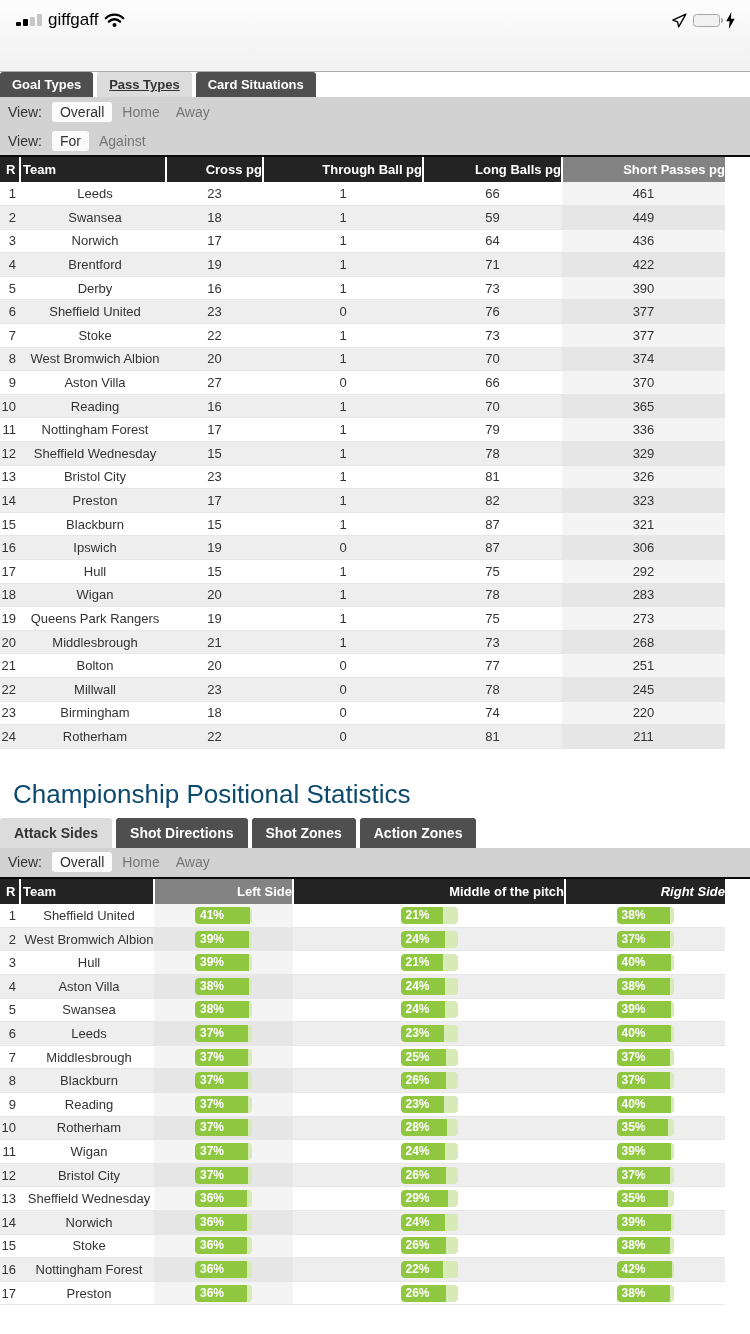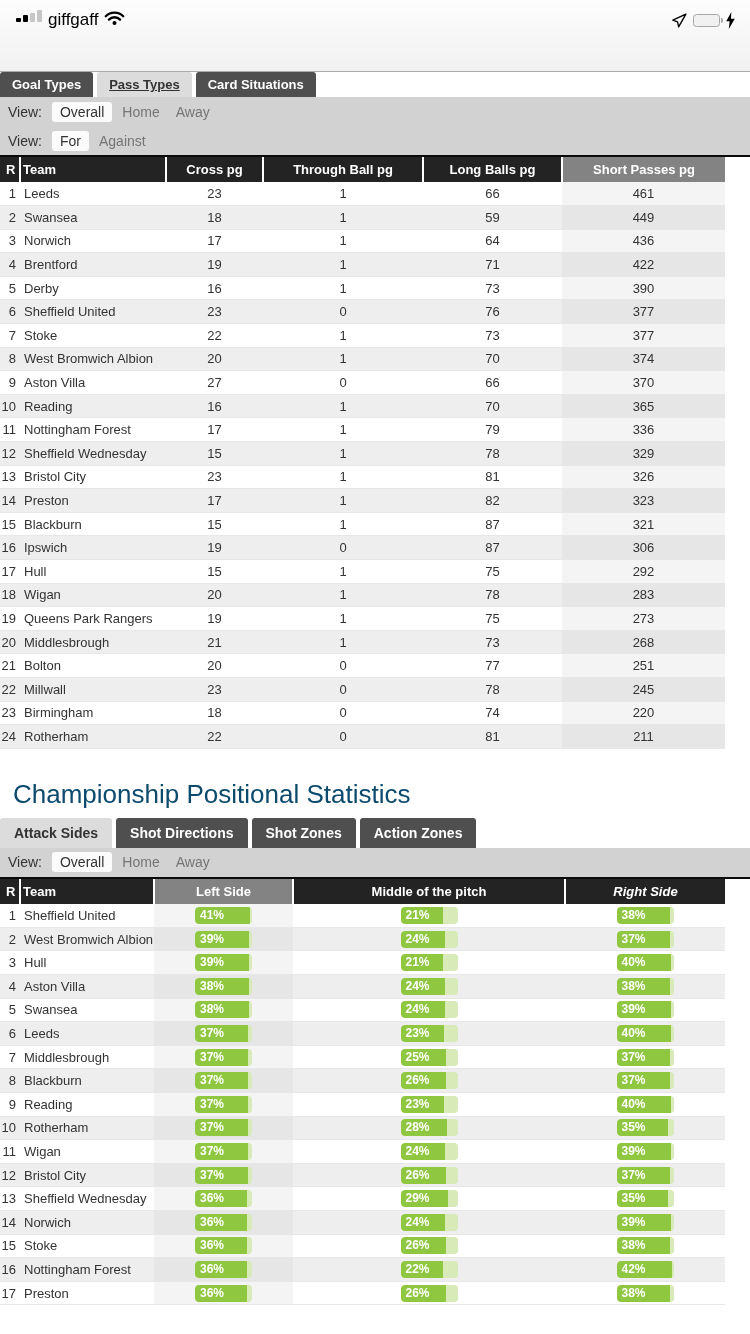--- a/index.html
+++ b/index.html
@@ -4,21 +4,21 @@
 <style>
   * { margin:0; padding:0; box-sizing:border-box; }
   html,body { width:750px; height:1334px; overflow:hidden; background:#fff;
               font-family:"Liberation Sans", sans-serif; }
 
   
   .chrome { height:72px; background:linear-gradient(#fdfdfd,#f1f1f1);
             border-bottom:1px solid #ababab; position:relative; }
   .status-row { height:34px; display:flex; align-items:center;
                 padding:6px 14px 0 16px; position:relative; }
-  .status-left { display:flex; align-items:flex-start; gap:6px; }
+  .status-left { display:flex; align-items:center; gap:6px; }
   .signal { display:flex; align-items:flex-end; gap:2px; }
   .sbar { width:5px; border-radius:1px; }
   .sbar.on { background:#000; } .sbar.off { background:#c6c6c6; }
   .carrier { font-size:17px; color:#000; }
   .time { position:absolute; left:0; right:0; text-align:center;
           font-size:17px; font-weight:bold; color:#000; }
   .status-right { margin-left:auto; display:flex; align-items:center; gap:5px; z-index:1; }
   .battery { width:27px; height:13px; border:1px solid #a6a6a6; border-radius:3.5px;
              padding:1px; position:relative; background:#f1f1f1; }
   .battery-fill { height:100%; border-radius:2px; }
@@ -40,31 +40,31 @@
              padding-left:8px; font-size:14px; color:#333; }
   .viewbar .vlabel { margin-right:10px; }
   .view-opt { color:#757575; margin-right:16px; cursor:pointer; }
   .view-opt.selected { background:#fbfbfb; color:#333; border-radius:3px;
                        padding:2px 8px; margin-right:10px; }
 
   
   .tblwrap { border-top:2px solid #0a0a0a; width:750px; }
   table { border-collapse:collapse; width:725px; table-layout:fixed; }
   th { background:#232323; color:#fff; font-size:13px; font-weight:bold; height:25px;
-       text-align:center; border-left:2px solid #fff; cursor:pointer; }
+       text-align:right; border-left:2px solid #fff; cursor:pointer; }
   th:first-child { border-left:none; }
   th.sorted { background:#838383; }
   th.rank { width:20px; text-align:left; padding-left:6px; }
   th.team { text-align:left; padding-left:2px; }
   td { height:23.6px; font-size:13px; color:#333; border-bottom:1px solid #e7e7e7; }
   tr.even td { background:#eeeeee; }
   td.sortcol { background:rgba(0,0,0,0.045); }
   tr.even td.sortcol { background:#e6e6e6; }
   td.rank { text-align:right; padding-right:4px; color:#333; }
-  td.team { text-align:left; padding-left:4px; overflow:hidden; white-space:nowrap; }
+  td.team { text-align:center; padding-left:4px; overflow:hidden; white-space:nowrap; }
   td.num { text-align:center; }
 
   
   td.barcell { text-align:center; }
   .statbar { display:inline-block; position:relative; width:57px; height:17px;
              border-radius:4px; vertical-align:middle; overflow:hidden; }
   .statbar .fill { position:absolute; left:0; top:0; bottom:0; border-radius:4px 0 0 4px; }
   .statbar .lbl { position:absolute; left:5px; top:0; line-height:17px;
                   font-size:12px; font-weight:bold; color:#fff; }
 

